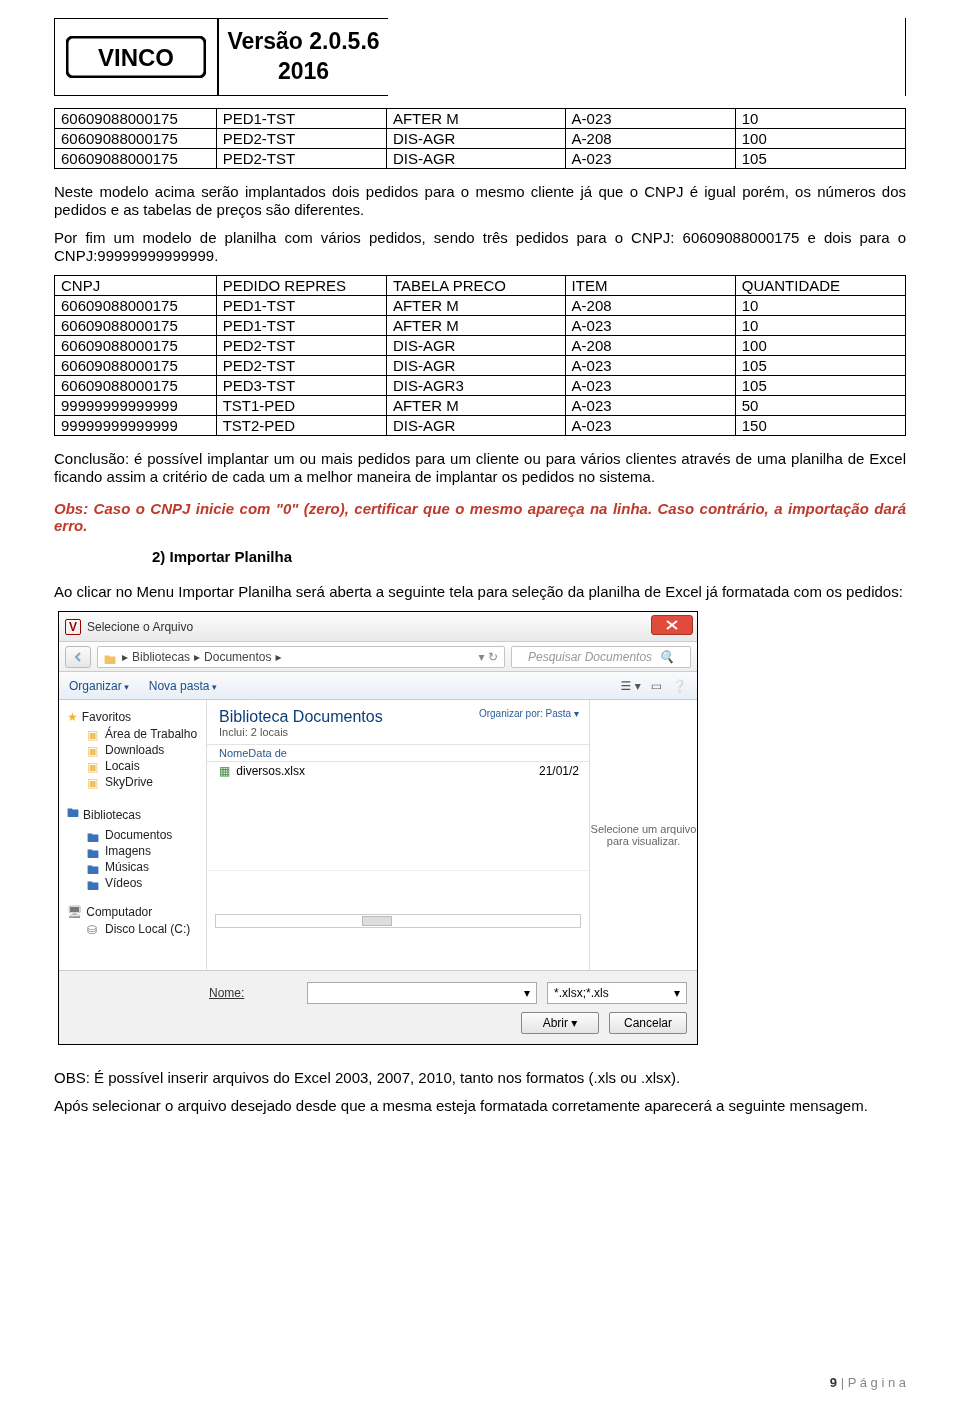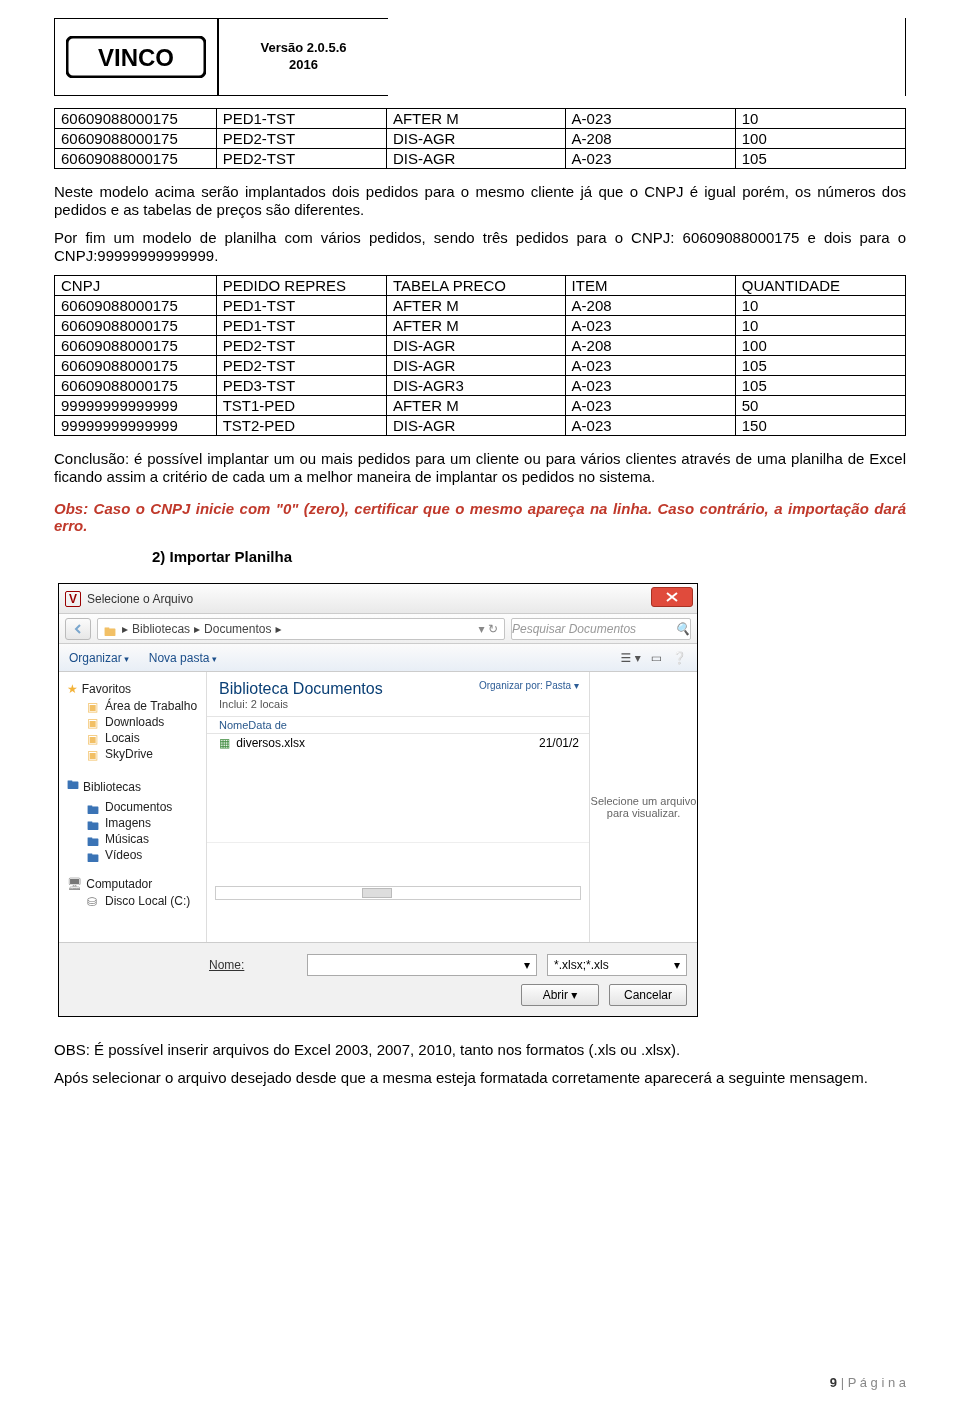--- a/index.html
+++ b/index.html
@@ -43,21 +43,21 @@
     text-align: center;
     line-height: 1.25;
     padding: 4px 10px;
   }
   .ver-cell {
     width: 170px;
     border-top: 1px solid #000;
     border-bottom: 1px solid #000;
     border-left: 1px solid #000;
     font-weight: bold;
-    font-size: 13px;
+    font-size: 23px;
     text-align: center;
     display: flex;
     flex-direction: column;
     justify-content: center;
     line-height: 1.3;
   }
   
   table.data {
     border-collapse: collapse;
     width: 100%;
@@ -135,21 +135,21 @@
     background:linear-gradient(#fbfbfb,#e7e7e7);
     display:flex;align-items:center;justify-content:center;color:#8bb3d8;
   }
   .dlg-path .crumb {
     flex:1;display:flex;align-items:center;gap:4px;
     border:1px solid #c4c4c4;height:22px;padding:0 6px;border-radius:2px;
     background:#fff;
   }
   .dlg-path .search {
     width:180px;border:1px solid #c4c4c4;height:22px;border-radius:2px;
-    background:#fff;display:flex;align-items:center;padding:0 0;color:#999;
+    background:#fff;display:flex;align-items:center;padding:0 16px;color:#999;
     font-style:italic;gap:4px;
   }
   .dlg-tool {
     height:28px;background:linear-gradient(#fbfbfb,#e8eef6);
     border-bottom:1px solid #ccc;
     display:flex;align-items:center;justify-content:space-between;padding:0 10px;
     color:#1b4e8a;
   }
   .dlg-tool .lf{display:flex;gap:20px;align-items:center;}
   .dlg-tool .lf span::after{content:" ▾";font-size:9px;color:#1b4e8a;}
@@ -324,20 +324,21 @@
           <td>150</td>
         </tr>
       </tbody>
   </table>
 
   <p class="body">Conclusão: é possível implantar um ou mais pedidos para um cliente ou para vários clientes através de uma planilha de Excel ficando assim a critério de cada um a melhor maneira de implantar os pedidos no sistema.</p>
   <p class="red-note">Obs: Caso o CNPJ inicie com "0" (zero), certificar que o mesmo apareça na linha. Caso contrário, a importação dará erro.</p>
 
   <div class="subhead">2)  Importar Planilha</div>
 
+  <p class="body">Ao clicar no Menu Importar Planilha será aberta a seguinte tela para seleção da planilha de Excel já formatada com os pedidos:</p>
 
   <div class="dlg-wrap">
     <div class="dlg-title">
       <span class="icon">V</span>
       <span>Selecione o Arquivo</span>
       <span class="dlg-close">
         <svg width="12" height="10" viewBox="0 0 12 10">
             <path d="M1 1 L11 9 M11 1 L1 9" stroke="#fff" stroke-width="2"></path>
           </svg>
       </span>

